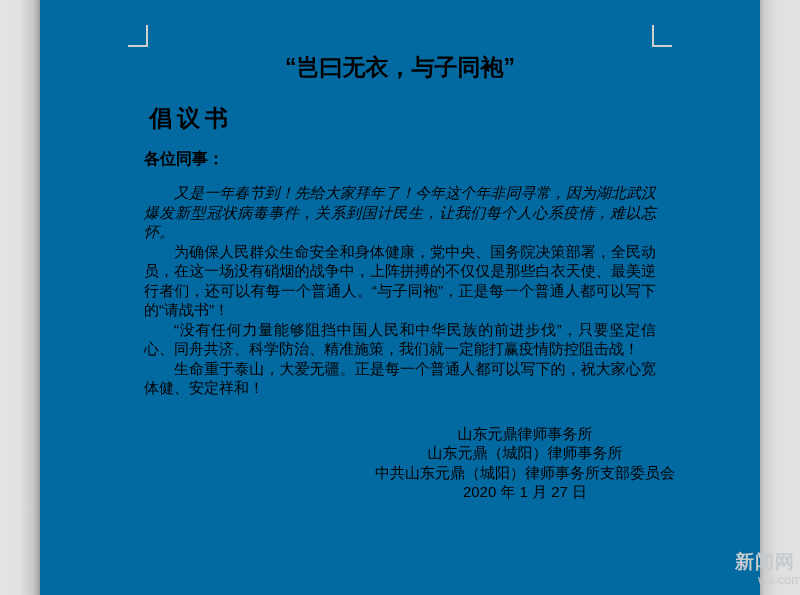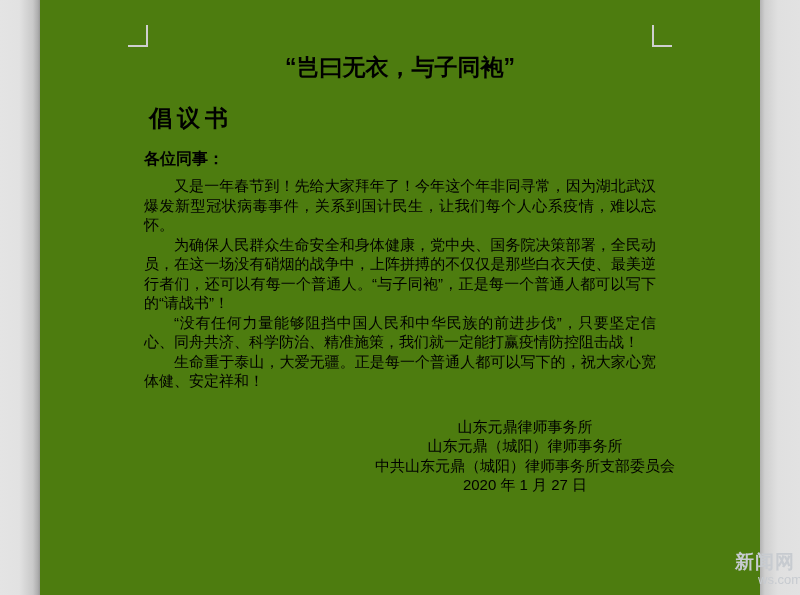--- a/index.html
+++ b/index.html
@@ -6,39 +6,39 @@
   html,body { background:#ffffff; }
   #canvas {
     position:relative; width:800px; height:595px;
     overflow:hidden; background:#ffffff;
     font-family:"Liberation Sans","DejaVu Sans",sans-serif;
     color:#000000;
   }
   .strip { position:absolute; top:0; height:595px; width:40px; }
   .strip-left  { left:0;  background:linear-gradient(to right,#e4e4e4 0%,#e2e2e2 48%,#c9c9c9 82%,#adadad 95%,#989898 100%); }
   .strip-right { right:0; background:linear-gradient(to left, #e2e2e2 0%,#e0e0e0 55%,#cfcfcf 88%,#b3b3b3 100%); }
-  .page { position:absolute; left:40px; top:0; width:720px; height:595px; background:#4d7c0f; }
+  .page { position:absolute; left:40px; top:0; width:720px; height:595px; background:#0369a1; }
   .mark { position:absolute; width:20px; height:22px; top:25px; }
   .mark-tl { left:88px;  border-right:2px solid #cfcfcf; border-bottom:2px solid #cfcfcf; }
   .mark-tr { left:612px; border-left:2px solid #cfcfcf;  border-bottom:2px solid #cfcfcf; }
   .content { position:absolute; left:104px; top:0; width:512px; }
   .doc-title {
     margin-top:54px; font-size:23px; line-height:26px;
     font-weight:bold; text-align:center; white-space:nowrap;
   }
   .doc-subtitle {
     margin-top:25px; font-size:23px; line-height:26px;
     font-weight:bold; text-align:left; letter-spacing:5px; text-indent:5px;
   }
   .salutation { margin-top:18px; font-size:16px; line-height:20px; font-weight:bold; }
   .body-par {
     margin:0; font-size:15px; line-height:19.5px;
     text-align:justify; text-indent:2em;
   }
-  .body-par.first { margin-top:7px; }
+  .body-par.first { margin-top:14px;font-style:italic; }
   .signature-block {
     position:relative; left:125px; margin-top:26px;
     text-align:center; font-size:15px; line-height:19.5px; white-space:nowrap;
   }
   .signature-block .sig-line { display:block; }
   .sig-date { display:block; }
   .watermark {
     position:absolute; left:735px; top:551px; z-index:5;
     color:#c7cbd0; pointer-events:none; white-space:nowrap;
   }

